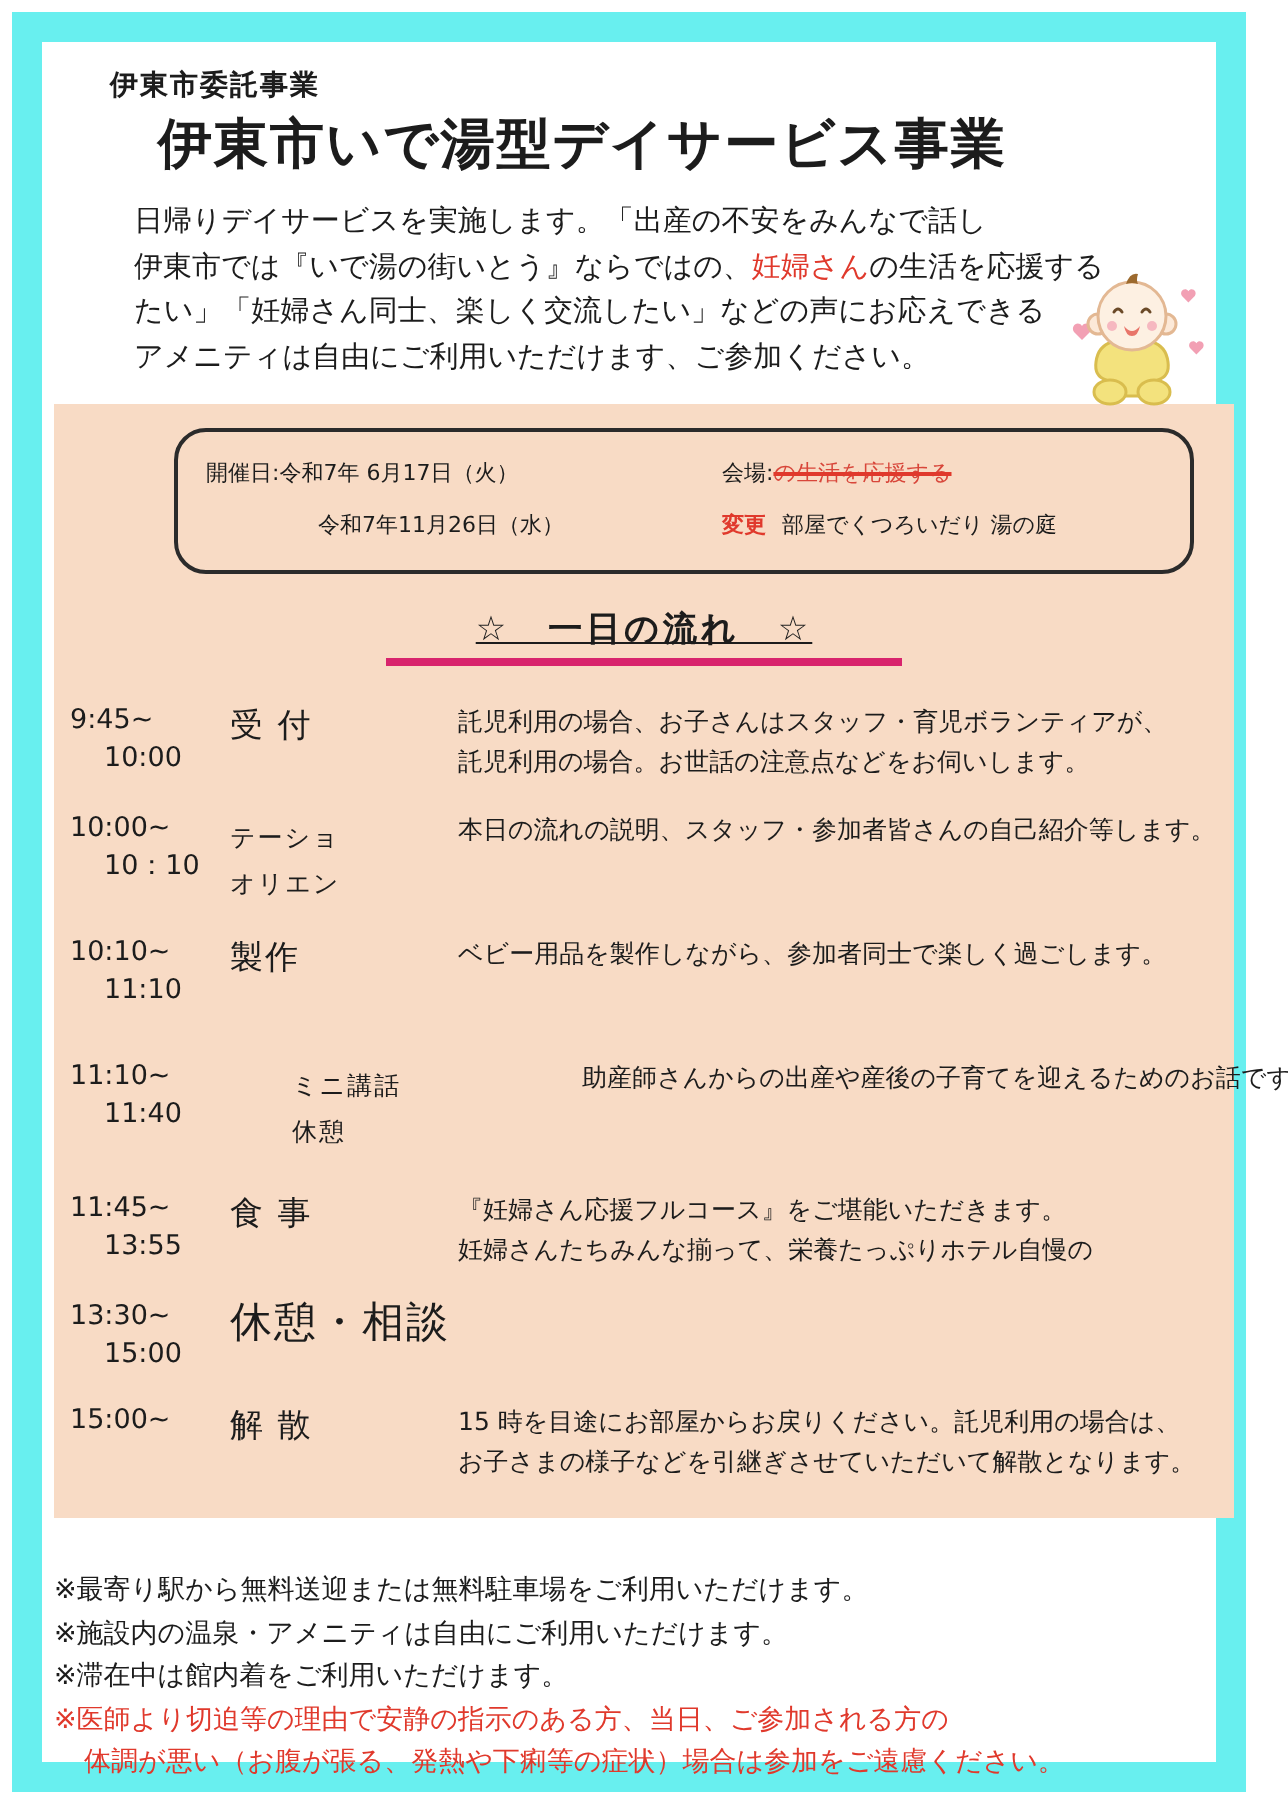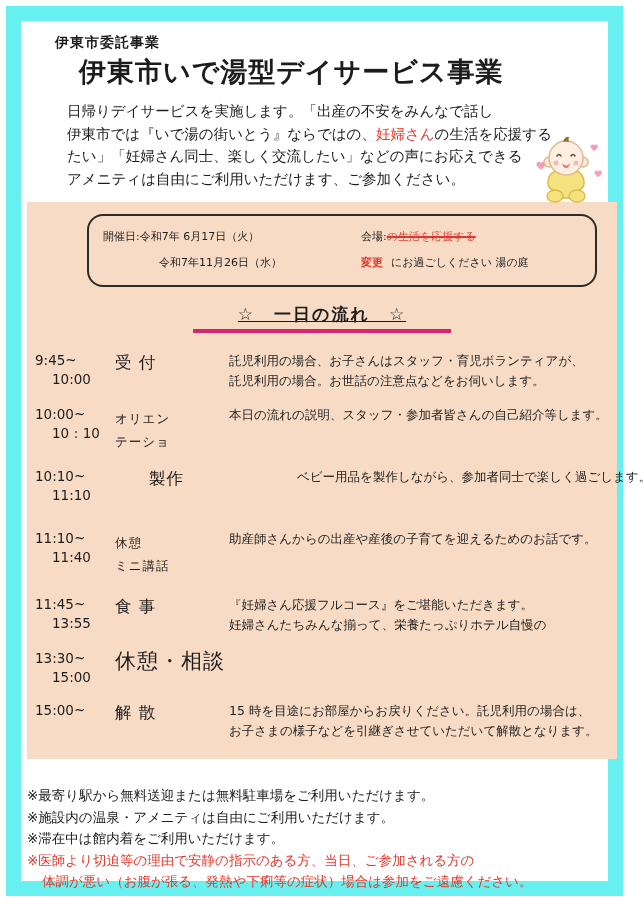--- a/index.html
+++ b/index.html
@@ -86,21 +86,21 @@
 
     <div class="panel">
 
       <div class="datebox">
         <div class="drow">
           <span class="dleft"><span>開催日:</span><span>令和7年 6月17日（火）</span></span>
           <span class="dright"><span>会場:</span><span class="strike">の生活を応援する</span></span>
         </div>
         <div class="drow">
           <span class="dleft indent">令和7年11月26日（水）</span>
-          <span class="dright"><span class="red chg">変更</span><span>にお過ごしください 湯の庭</span></span>
+          <span class="dright"><span class="red chg">変更</span><span>部屋でくつろいだり 湯の庭</span></span>
         </div>
       </div>
 
       <div class="flowhead">☆　一日の流れ　☆</div>
       <div class="magenta-line"></div>
 
       <div class="srow">
         <div class="stime">
           <div>9:45~</div>
           <div class="t2">10:00</div>
@@ -113,49 +113,49 @@
           <div>託児利用の場合。お世話の注意点などをお伺いします。</div>
         </div>
       </div>
 
       <div class="srow">
         <div class="stime">
           <div>10:00~</div>
           <div class="t2">10：10</div>
         </div>
         <div class="sact small">
+          <div>テーショ</div>
           <div>オリエン</div>
-          <div>テーショ</div>
         </div>
         <div class="sdesc">
           <div>本日の流れの説明、スタッフ・参加者皆さんの自己紹介等します。</div>
         </div>
       </div>
 
-      <div class="srow" style="margin-bottom:24px;gap:34px;">
+      <div class="srow" style="margin-bottom:24px;">
         <div class="stime">
           <div>10:10~</div>
           <div class="t2">11:10</div>
         </div>
         <div class="sact">
           <div>製作</div>
         </div>
         <div class="sdesc">
           <div>ベビー用品を製作しながら、参加者同士で楽しく過ごします。</div>
         </div>
       </div>
 
-      <div class="srow" style="margin-bottom:18px;">
+      <div class="srow" style="margin-bottom:18px;gap:31px;">
         <div class="stime">
           <div>11:10~</div>
           <div class="t2">11:40</div>
         </div>
         <div class="sact small">
+          <div>ミニ講話</div>
           <div>休憩</div>
-          <div>ミニ講話</div>
         </div>
         <div class="sdesc">
           <div>助産師さんからの出産や産後の子育てを迎えるためのお話です。</div>
         </div>
       </div>
 
       <div class="srow">
         <div class="stime">
           <div>11:45~</div>
           <div class="t2">13:55</div>

